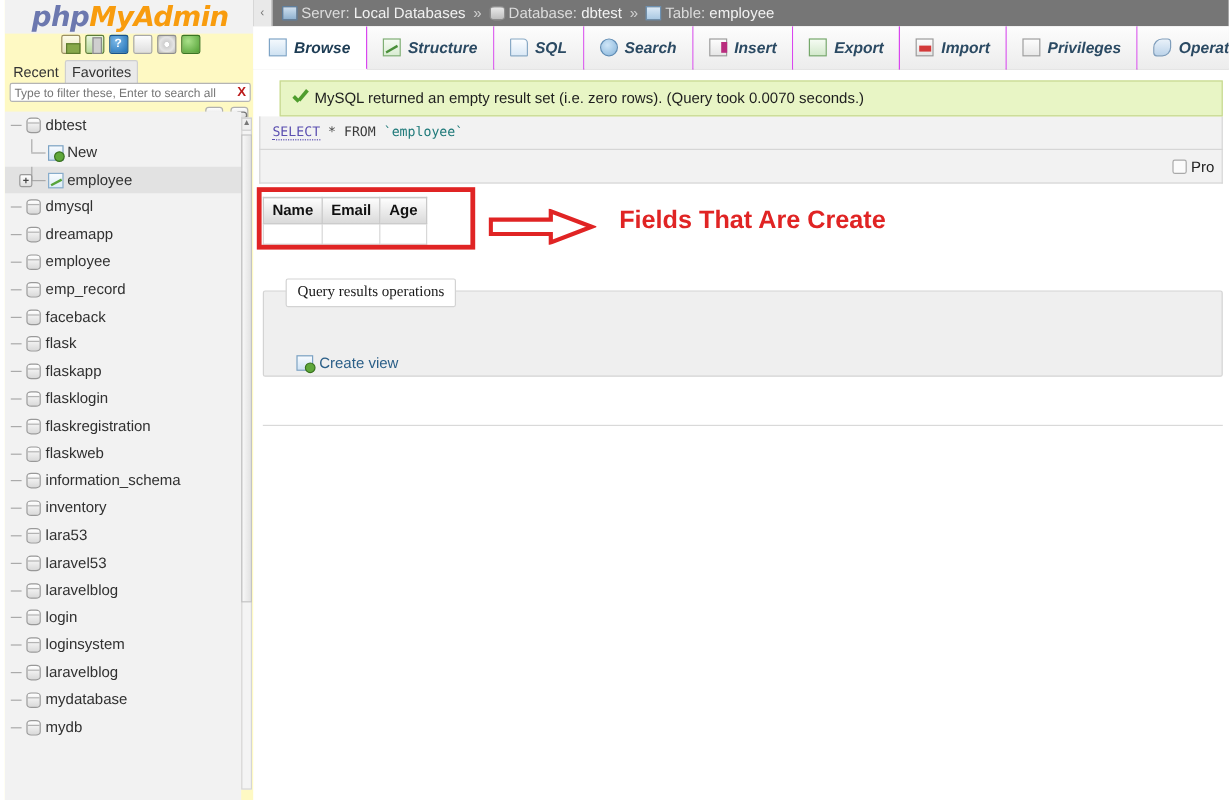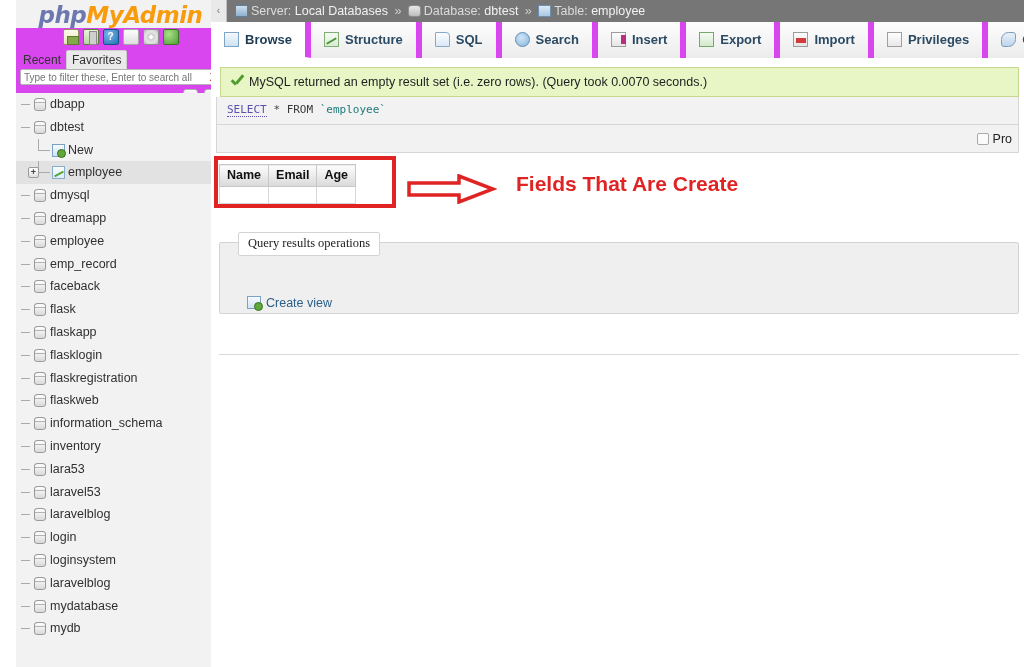--- a/index.html
+++ b/index.html
@@ -10,23 +10,23 @@
     font-family: "Liberation Sans", sans-serif;
     font-size: 12px;
     background: #fff;
   }
 
   
   #app { position: relative; width: 1024px; height: 667px; }
 
   
   #sidebar {
-    position: absolute; left: 16px; top: 0;
+    position: absolute; left: 4px; top: 0;
     width: 210px; height: 667px;
-    background: #d946ef;
+    background: #fef9c3;
     border-right: 1px solid #c9c9c9;
     overflow: hidden;
   }
   #logo-area {
     height: 28px;
     padding: 2px 0 0 0;
     text-align: center;
     background: #f2f2f2;
   }
   #logo-text {
@@ -256,24 +256,25 @@
     position: relative;
   }
   .tab {
     display: inline-block;
     height: 36px;
     padding: 0 13px;
     line-height: 36px;
     font-size: 13px;
     font-weight: bold;
     color: #2b4a63;
-    border-right: 6px solid #d946ef;
+    border-right: 1px solid #d946ef;
     background: linear-gradient(#fdfdfd,#ececec);
     cursor: pointer;
     vertical-align: top;
+    font-style: italic;
   }
   .tab.active {
     background: #ffffff;
     color: #1d3c54;
     border-bottom: 1px solid #ffffff;
     position: relative; top: 0;
   }
   .tab .ticon {
     display: inline-block;
     width: 15px; height: 15px;
@@ -294,21 +295,21 @@
   .ti-import { background: linear-gradient(#fdfdfd,#e5e5e5); border: 1px solid #9c9c9c; position: relative; }
   .ti-import:after { content:""; position:absolute; left:2px; top:5px; width:10px; height:5px;
     background:#d33a3a; }
   .ti-privileges { background: linear-gradient(#fdfdfd,#e8e8e8); border: 1px solid #9f9f9f; }
   .ti-operations { background: linear-gradient(#e9f1f9,#bdd4ea); border: 1px solid #7e9dbb;
     border-radius: 50% 3px 50% 3px; }
 
   #content { padding: 0; position: relative; }
 
   #result-banner {
-    margin: 9px 5px 0 9px;
+    margin: 9px 5px 0 22px;
     background: #e8f5c5;
     border: 1px solid #c6d88f;
     padding: 7px 10px 7px 9px;
     font-size: 12.5px;
     color: #1e1e1e;
     position: relative;
     white-space: nowrap;
   }
   #result-banner .check {
     display: inline-block;
@@ -494,25 +495,20 @@
         <span id="filter-clear">X</span>
       </div>
     </div>
 
     <div id="tree-tools">
       <span class="tbtn minus"></span>
       <span class="tbtn link"></span>
     </div>
 
     <div id="db-tree">
-        <div class="tree-row">
-          <span class="hline"></span>
-          <span class="db-icon"></span>
-          <span class="tree-label">dbapp</span>
-        </div>
         <div class="tree-row">
           <span class="hline"></span>
           <span class="db-icon"></span>
           <span class="tree-label">dbtest</span>
         </div>
         <div class="tree-row">
           <span class="vconn"></span>
           <span class="hconn2"></span>
           <span class="tbl-icon new"></span>
           <span class="tree-label indent1">New</span>

